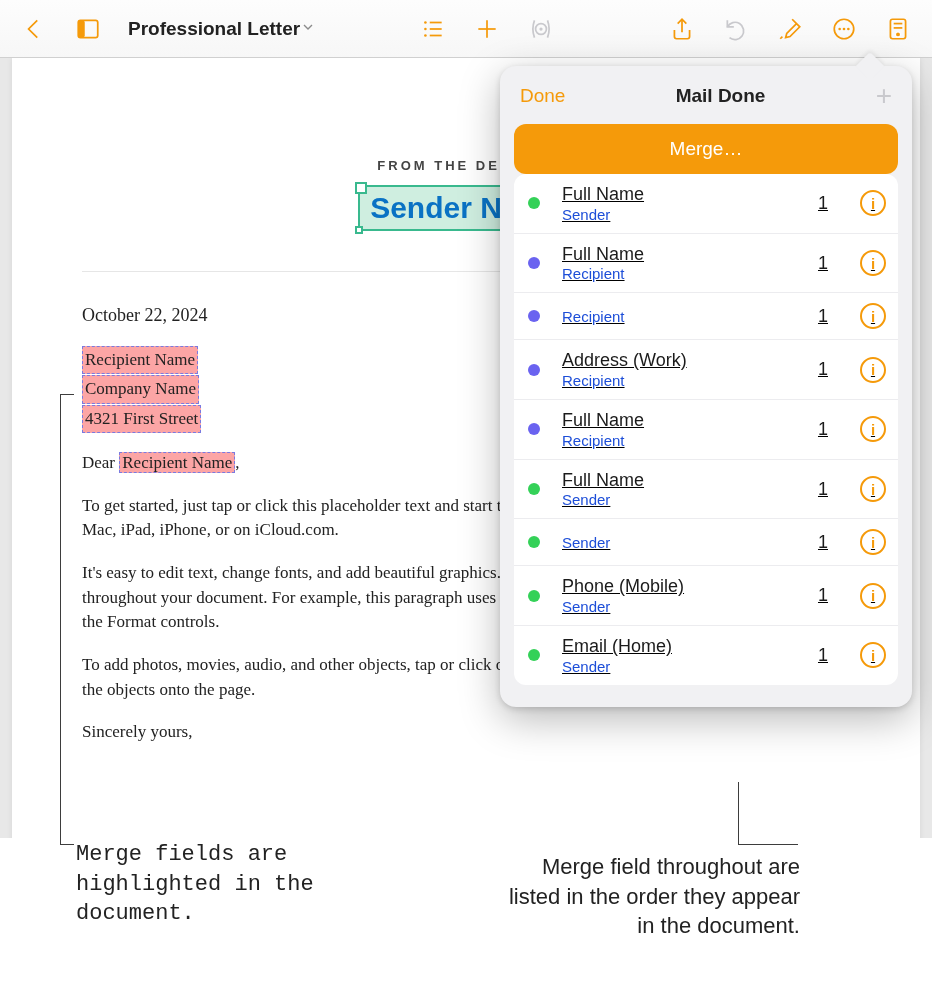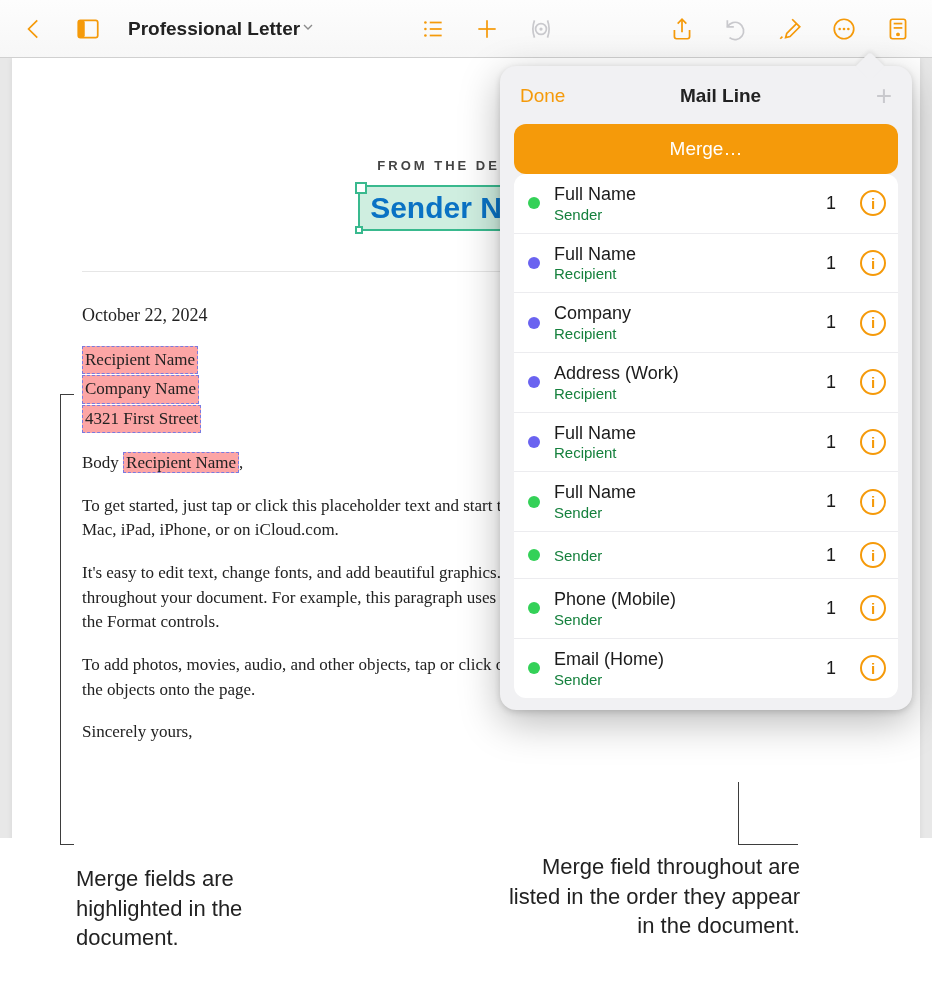--- a/index.html
+++ b/index.html
@@ -100,21 +100,21 @@
   .addr-block { margin-bottom:16px; line-height:1.55;}
 
   
   .popover {
     position: absolute;
     top: 66px; right: 20px;
     width: 412px;
     background: #f1f1f3;
     border-radius: 16px;
     box-shadow: 0 12px 40px rgba(0,0,0,.28), 0 2px 6px rgba(0,0,0,.15);
-    padding: 12px 14px 12px;
+    padding: 12px 14px 22px;
     z-index: 50;
   }
   .popover::before{
     content:"";
     position:absolute;
     top:-10px;
     right:32px;
     width:20px;height:20px;
     background:#f1f1f3;
     transform:rotate(45deg);
@@ -137,47 +137,48 @@
   }
   .list {
     background:#fff;
     border-radius:12px;
     overflow:hidden;
   }
   .row {
     display:flex; align-items:center;
     padding:10px 12px 10px 14px;
     border-bottom:1px solid #ececef;
-    gap:14px;
+    gap:22px;
+    text-decoration:underline;
   }
   .row:last-child { border-bottom:none; }
   .dot { width:12px; height:12px; border-radius:50%; flex:none; }
   .dot.green { background:#34d158; }
   .dot.purple { background:#6a63f0; }
   .row .labels { flex:1; min-width:0; }
   .row .name { font-size:18px; color:#1b1b1b; line-height:1.15;}
-  .row .sub { font-size:15px; color:#15803d; margin-top:1px;}
+  .row .sub { font-size:15px; color:#1d4ed8; margin-top:1px;}
   .row .count { font-size:18px; color:#1b1b1b; margin-right:10px; }
   .info-btn {
     width:26px; height:26px; border-radius:50%;
     border:2px solid #f59a0a; color:#f59a0a;
     display:flex; align-items:center; justify-content:center;
     font-size:15px; font-weight:700;
   }
 
   
   .callouts {
     position:absolute;
     left:0; right:0;
     top: 840px;
     height: 156px;
     font-size: 22px;
     color:#222;
   }
-  .callout-left { position:absolute; left:76px; top:24px; width:260px; line-height:1.35;}
+  .callout-left { position:absolute; left:76px; top:0; width:260px; line-height:1.35;font-family:Liberation Mono, monospace;}
   .callout-right { position:absolute; left:500px; top:12px; width:300px; text-align:right; line-height:1.35;}
   .lead-left {
     position:absolute;
     left:60px;
     top:394px;
     width:1px;
     height:450px;
     background:#3d3d3d;
   }
   .lead-left-h {
@@ -306,40 +307,40 @@
     </div>
     <hr class="hr-pale">
     <div class="body-text">
       <p class="date">October 22, 2024</p>
       <p class="addr-block">
         <span class="merge-hl">Recipient Name</span>
         <span class="merge-hl">Company Name</span>
         <span class="merge-hl">4321 First Street</span>
       </p>
       <p>
-        <span>Body </span><span class="merge-hl">Recipient Name</span><span>,</span>
+        <span>Dear </span><span class="merge-hl">Recipient Name</span><span>,</span>
       </p>
       <p>To get started, just tap or click this placeholder text and start typing. You can also edit this document on your Mac, iPad, iPhone, or on iCloud.com.</p>
       <p>It's easy to edit text, change fonts, and add beautiful graphics. Use paragraph styles to get a consistent look throughout your document. For example, this paragraph uses a Body style. You can change it in the Text tab of the Format controls.</p>
       <p>To add photos, movies, audio, and other objects, tap or click one of the buttons in the toolbar or drag and drop the objects onto the page.</p>
       <p>Sincerely yours,</p>
     </div>
   </div>
 </div>
 
 <div class="lead-left-h"></div>
 <div class="lead-left"></div>
 <div class="lead-left-b"></div>
 <div class="lead-right"></div>
 <div class="lead-right-b"></div>
 
 <div class="popover">
   <div class="pop-header">
     <span class="pop-done">Done</span>
-    <span class="pop-title">Mail Line</span>
+    <span class="pop-title">Mail Done</span>
     <span class="pop-add">+</span>
   </div>
   <button class="merge-btn">Merge…</button>
   <div class="list" id="merge-list">
       <div class="row">
         <span class="dot green"></span>
         <div class="labels">
           <div class="name">Full Name</div>
           <div class="sub">Sender</div>
         </div>
@@ -351,21 +352,20 @@
         <div class="labels">
           <div class="name">Full Name</div>
           <div class="sub">Recipient</div>
         </div>
         <span class="count">1</span>
         <span class="info-btn">i</span>
       </div>
       <div class="row">
         <span class="dot purple"></span>
         <div class="labels">
-          <div class="name">Company</div>
           <div class="sub">Recipient</div>
         </div>
         <span class="count">1</span>
         <span class="info-btn">i</span>
       </div>
       <div class="row">
         <span class="dot purple"></span>
         <div class="labels">
           <div class="name">Address (Work)</div>
           <div class="sub">Recipient</div>

